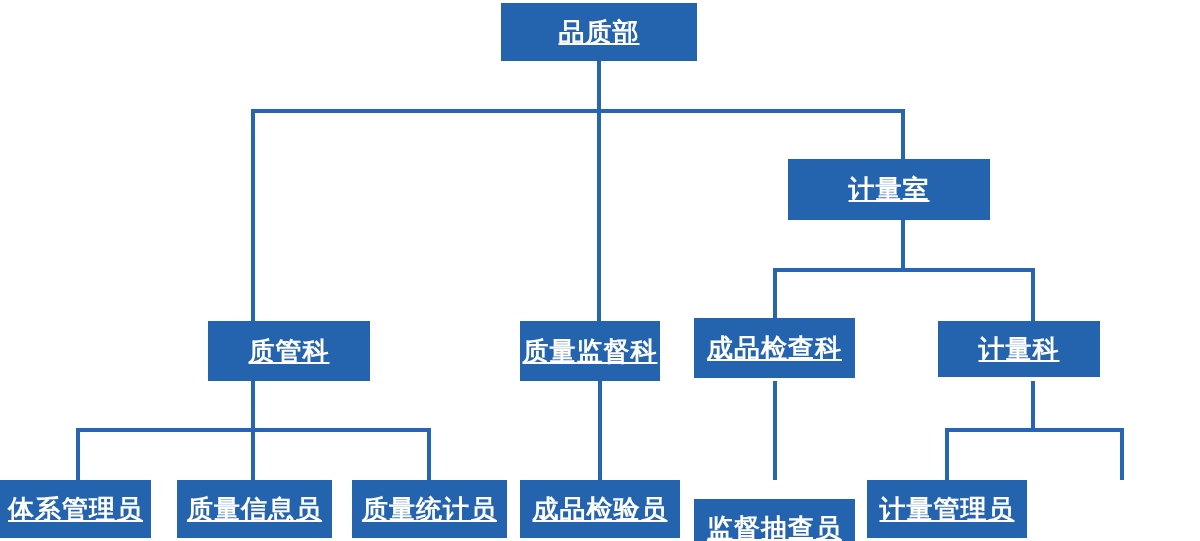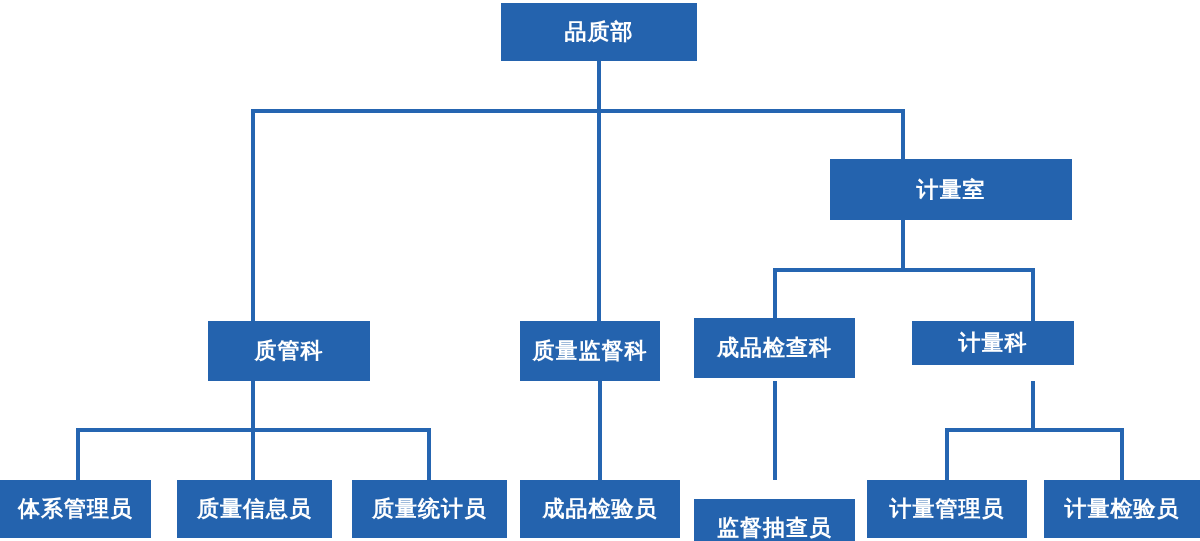--- a/index.html
+++ b/index.html
@@ -15,42 +15,43 @@
     font-family: "Liberation Sans", "DejaVu Sans", sans-serif;
     overflow: hidden;
   }
   .node {
     position: absolute;
     background: var(--box-fill, #2463AE);
     color: var(--box-text, #ffffff);
     display: flex;
     align-items: center;
     justify-content: center;
-    font-size: 22px;
+    font-size: 26px;
     font-weight: bold;
     letter-spacing: 1px;
     white-space: nowrap;
     box-sizing: border-box;
+    text-decoration: underline;
   }
   .vline, .hline {
     position: absolute;
     background: var(--connector, #2565B1);
   }
   .vline { width: 4px; }
   .hline { height: 4px; }
 
   
   .n-root      { left: 501px; top: 3px;   width: 196px; height: 58px; }
   
-  .n-metoffice { left: 830px; top: 159px; width: 242px; height: 61px; }
+  .n-metoffice { left: 788px; top: 159px; width: 202px; height: 61px; }
   
   .n-qms  { left: 172px; top: 321px; width: 162px; height: 60px; margin-left: 36px; }
   .n-qss  { left: 520px; top: 321px; width: 140px; height: 60px; }
   .n-pis  { left: 694px; top: 318px; width: 161px; height: 60px; }
-  .n-ms   { left: 912px; top: 321px; width: 162px; height: 44px; }
+  .n-ms   { left: 938px; top: 321px; width: 162px; height: 56px; }
   
   .n-r1 { left: 0px;    top: 480px; width: 151px; height: 58px; }
   .n-r2 { left: 177px;  top: 480px; width: 155px; height: 58px; }
   .n-r3 { left: 352px;  top: 480px; width: 155px; height: 58px; }
   .n-r4 { left: 520px;  top: 480px; width: 160px; height: 58px; text-align: center; }
   .n-r5 { left: 694px;  top: 480px; width: 161px; height: 58px; margin-top: 19px; }
   .n-r6 { left: 867px;  top: 480px; width: 160px; height: 58px; }
   .n-r7 { left: 1044px; top: 480px; width: 156px; height: 58px; }
 
   
@@ -107,15 +108,14 @@
   <div class="node n-qss">质量监督科</div>
   <div class="node n-pis">成品检查科</div>
   <div class="node n-ms">计量科</div>
 
   <div class="node n-r1">体系管理员</div>
   <div class="node n-r3">质量统计员</div>
   <div class="node n-r2">质量信息员</div>
   <div class="node n-r4">成品检验员</div>
   <div class="node n-r5">监督抽查员</div>
   <div class="node n-r6">计量管理员</div>
-  <div class="node n-r7">计量检验员</div>
 
 </div>
 
 </body></html>

